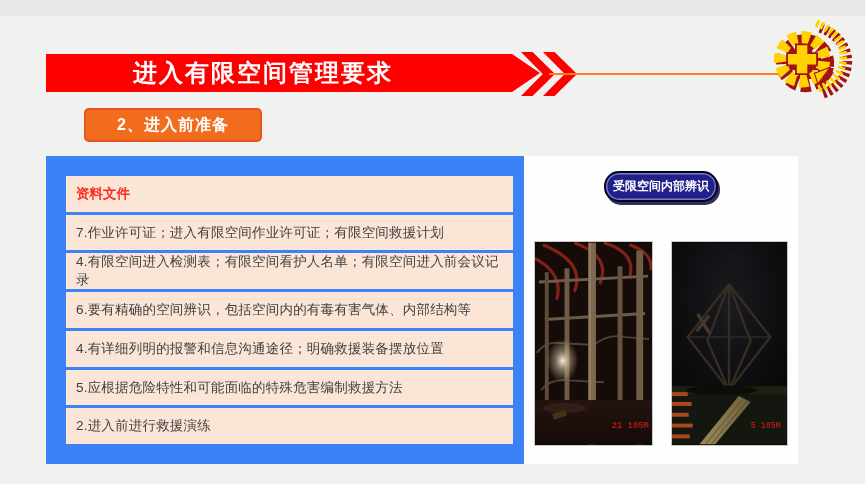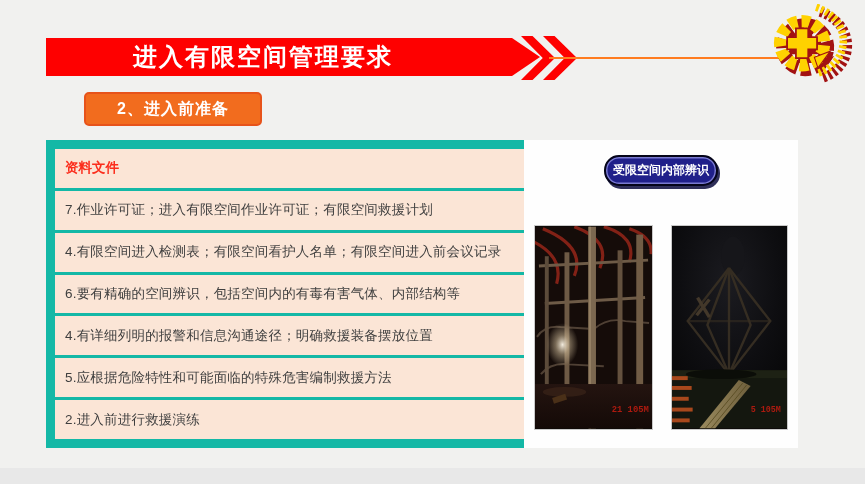--- a/index.html
+++ b/index.html
@@ -5,21 +5,21 @@
   * { margin: 0; padding: 0; box-sizing: border-box; }
   html, body { background: #e8e8e8; }
   body { font-family: "Liberation Sans", "DejaVu Sans", sans-serif; }
 
   .slide {
     position: relative;
     width: 865px;
     height: 468px;
     background: #f1f1ef;
     overflow: hidden;
-    margin: 0 auto;
+    margin: 16px auto;
   }
 
   
   .title-banner {
     position: absolute;
     left: 46px; top: 38px;
     width: 494px; height: 38px;
     background: #fe0000;
     clip-path: polygon(0 0, calc(100% - 28px) 0, 100% 50%, calc(100% - 28px) 100%, 0 100%);
     display: flex; align-items: center; justify-content: center;
@@ -69,22 +69,22 @@
     font-size: 16px;
     font-weight: bold;
     letter-spacing: 1px;
   }
 
   
   .left-panel {
     position: absolute;
     left: 46px; top: 140px;
     width: 487px; height: 308px;
-    background: #14b8a6;
-    padding: 9px;
+    background: #3b82f6;
+    padding: 20px;
     display: flex;
     flex-direction: column;
     gap: 3px;
   }
   .left-panel .row {
     background: #fbe5d6;
     flex: 1 1 0;
     display: flex;
     align-items: center;
     padding: 0 10px;

